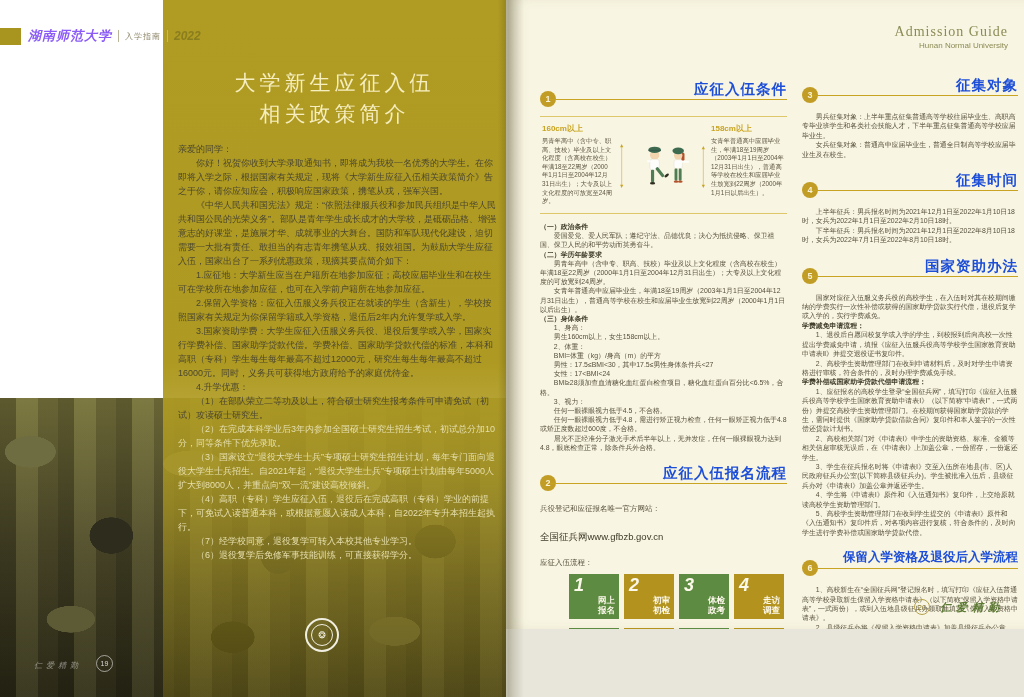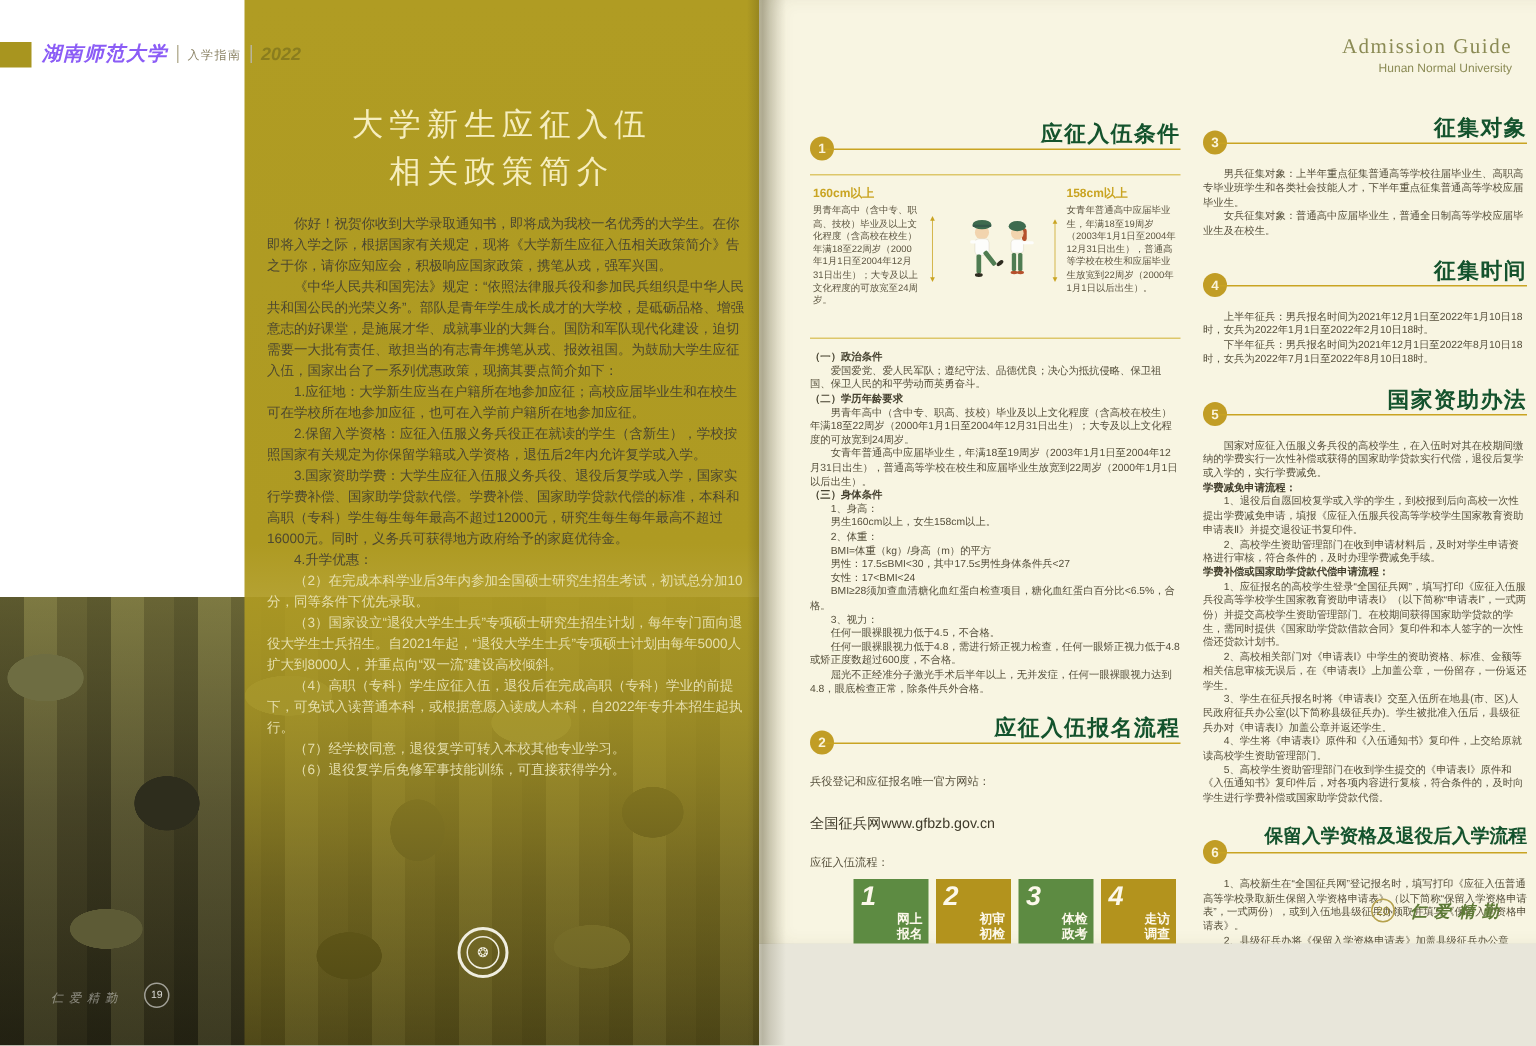--- a/index.html
+++ b/index.html
@@ -73,33 +73,33 @@
 
   .col { position:absolute; display:flex; flex-direction:column; }
   .col-left  { left:34px;  top:80px; width:247px; }
   .col-right { left:296px; top:76px; width:216px; }
 
   .sec-head { position:relative; height:30px; margin-bottom:6px; }
   .sec-num { position:absolute; left:0; top:11px; width:16px; height:16px; border-radius:50%;
     background:#c19d25; color:#faf3d8; font-size:9px; font-weight:bold;
     display:flex; align-items:center; justify-content:center; }
   .sec-rule { position:absolute; left:10px; right:0; top:19px; height:1px; background:#c9a422; }
-  .sec-title { position:absolute; right:0; top:0; color:#14532d; font-size:14.5px;
+  .sec-title { position:absolute; right:0; top:0; color:#1d4ed8; font-size:14.5px;
     font-weight:bold; letter-spacing:1px; }
   .sec-title.small { font-size:12.5px; letter-spacing:0; }
 
   .body-sm { color:#56503c; font-size:6.9px; line-height:9.2px; }
   .body-sm p { text-indent:2em; }
   .body-sm p.b { font-weight:bold; text-indent:0; color:#44402e; }
   .col-right .body-sm { line-height:9.4px; }
 
   
   .fig { position:relative; display:flex; align-items:flex-start; gap:4px;
     border-top:1px solid #ddc76a; border-bottom:1px solid #ddc76a;
-    padding:6px 2px 16px 2px; margin-bottom:8px; min-height:92px; }
+    padding:6px 2px 4px 2px; margin-bottom:8px; min-height:92px; }
   .fig-col { width:72px; }
   .fig-label { color:#c9a422; font-size:8px; font-weight:bold; margin-bottom:3px; }
   .fig-text { color:#5c5540; font-size:6.3px; line-height:8.6px; }
   .fig svg { flex:1; height:86px; }
 
   
   .flow-label { color:#56503c; font-size:7.5px; margin:14px 0 6px 0; }
   .steps { display:grid; grid-template-columns:repeat(4, 50px); grid-auto-rows:45px;
     gap:9px 5px; margin-left:29px; }
   .step { position:relative; color:#fcf8ea; }
@@ -137,28 +137,30 @@
       <span class="brand-sep"></span>
       <span class="brand-year">2022</span>
     </div>
 
     <div class="doc-title">
       <div>大学新生应征入伍</div>
       <div>相关政策简介</div>
     </div>
 
     <div class="left-body">
+      <div class="salute">亲爱的同学：</div>
       <div>
 
       <p>你好！祝贺你收到大学录取通知书，即将成为我校一名优秀的大学生。在你即将入学之际，根据国家有关规定，现将《大学新生应征入伍相关政策简介》告之于你，请你应知应会，积极响应国家政策，携笔从戎，强军兴国。</p>
           <p>《中华人民共和国宪法》规定：“依照法律服兵役和参加民兵组织是中华人民共和国公民的光荣义务”。部队是青年学生成长成才的大学校，是砥砺品格、增强意志的好课堂，是施展才华、成就事业的大舞台。国防和军队现代化建设，迫切需要一大批有责任、敢担当的有志青年携笔从戎、报效祖国。为鼓励大学生应征入伍，国家出台了一系列优惠政策，现摘其要点简介如下：</p>
           <p>1.应征地：大学新生应当在户籍所在地参加应征；高校应届毕业生和在校生可在学校所在地参加应征，也可在入学前户籍所在地参加应征。</p>
           <p>2.保留入学资格：应征入伍服义务兵役正在就读的学生（含新生），学校按照国家有关规定为你保留学籍或入学资格，退伍后2年内允许复学或入学。</p>
           <p>3.国家资助学费：大学生应征入伍服义务兵役、退役后复学或入学，国家实行学费补偿、国家助学贷款代偿。学费补偿、国家助学贷款代偿的标准，本科和高职（专科）学生每生每年最高不超过12000元，研究生每生每年最高不超过16000元。同时，义务兵可获得地方政府给予的家庭优待金。</p>
           <p>4.升学优惠：</p>
+          <p>（1）在部队荣立二等功及以上，符合硕士研究生报考条件可申请免试（初试）攻读硕士研究生。</p>
           <p class="lite">（2）在完成本科学业后3年内参加全国硕士研究生招生考试，初试总分加10分，同等条件下优先录取。</p>
           <p class="lite">（3）国家设立“退役大学生士兵”专项硕士研究生招生计划，每年专门面向退役大学生士兵招生。自2021年起，“退役大学生士兵”专项硕士计划由每年5000人扩大到8000人，并重点向“双一流”建设高校倾斜。</p>
           <p class="lite">（4）高职（专科）学生应征入伍，退役后在完成高职（专科）学业的前提下，可免试入读普通本科，或根据意愿入读成人本科，自2022年专升本招生起执行。</p>
           <p class="lite">（7）经学校同意，退役复学可转入本校其他专业学习。</p>
           <p class="lite">（6）退役复学后免修军事技能训练，可直接获得学分。</p>
         </div>
     </div>
 
     <div class="seal">
       <div class="seal-inner">❂</div>

